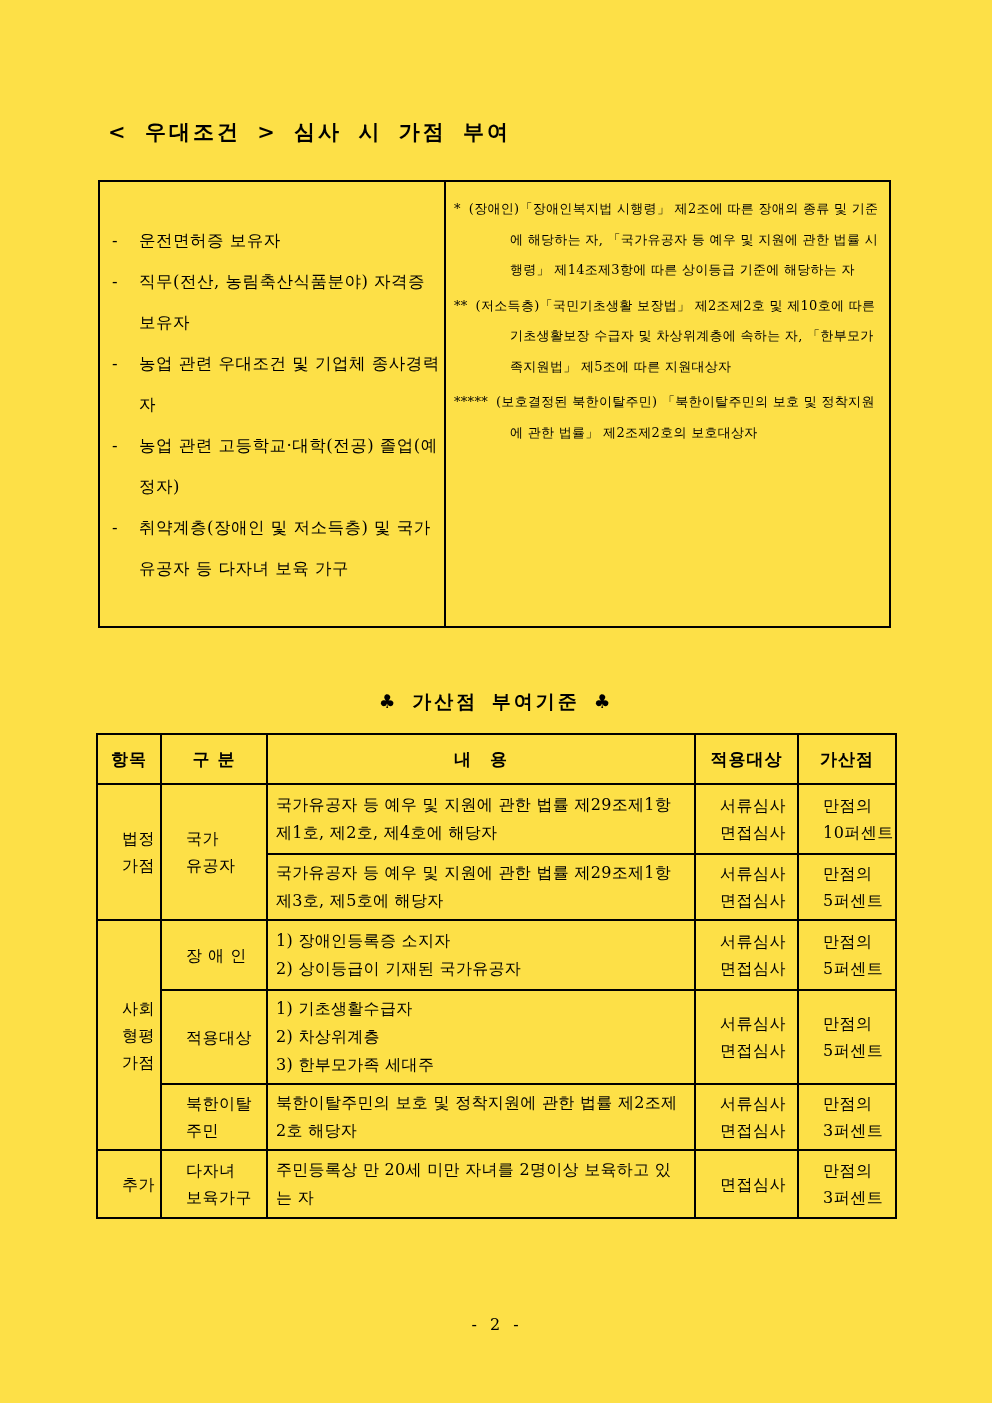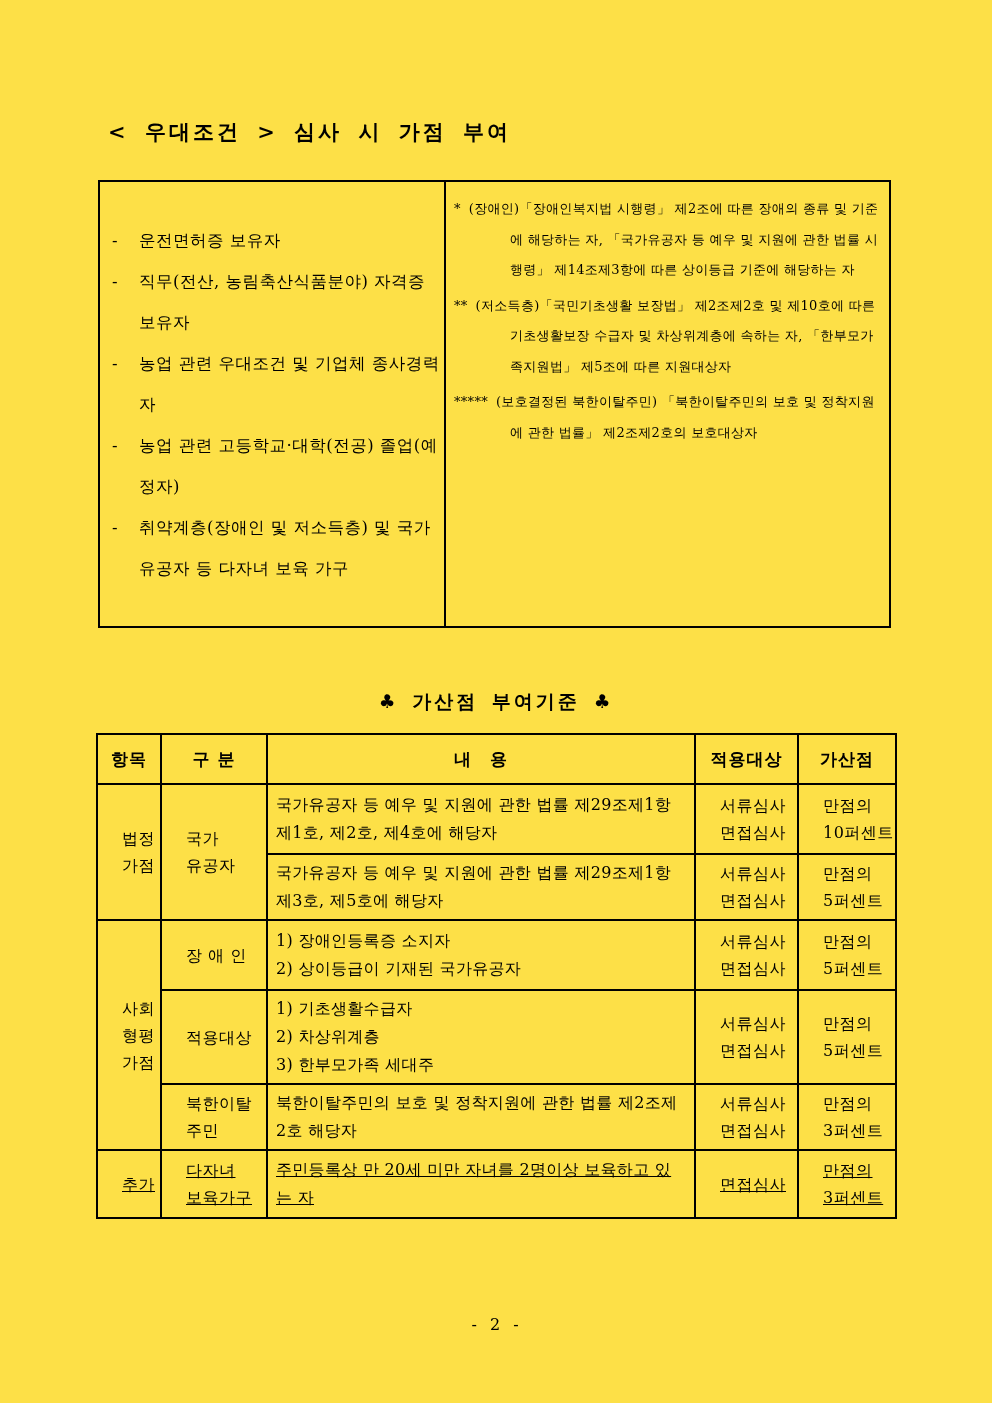--- a/index.html
+++ b/index.html
@@ -48,21 +48,21 @@
     font-weight:bold; font-size:17px; letter-spacing:1px; text-align:center;
   }
   td.center { white-space:pre-line; line-height:27px; letter-spacing:0.5px;padding-left:24px; }
   td.content { text-align:left; padding:4px 8px; line-height:28px; white-space:pre-line; letter-spacing:0.3px; }
   tr.hrow { height:50px; }
   tr.r1 { height:70px; }
   tr.r2 { height:52px; }
   tr.r3 { height:70px; }
   tr.r4 { height:82px; }
   tr.r5 { height:66px; }
-  tr.r6 { height:68px;text-decoration:underline; }
+  tr.r6 { height:68px; }
   .page-number {
     position:absolute; top:1315px; left:0; width:100%; text-align:center;
     font-size:16px; letter-spacing:2px; word-spacing:4px;
   }
 </style>
 </head>
 <body>
 
 <div class="page">
 

